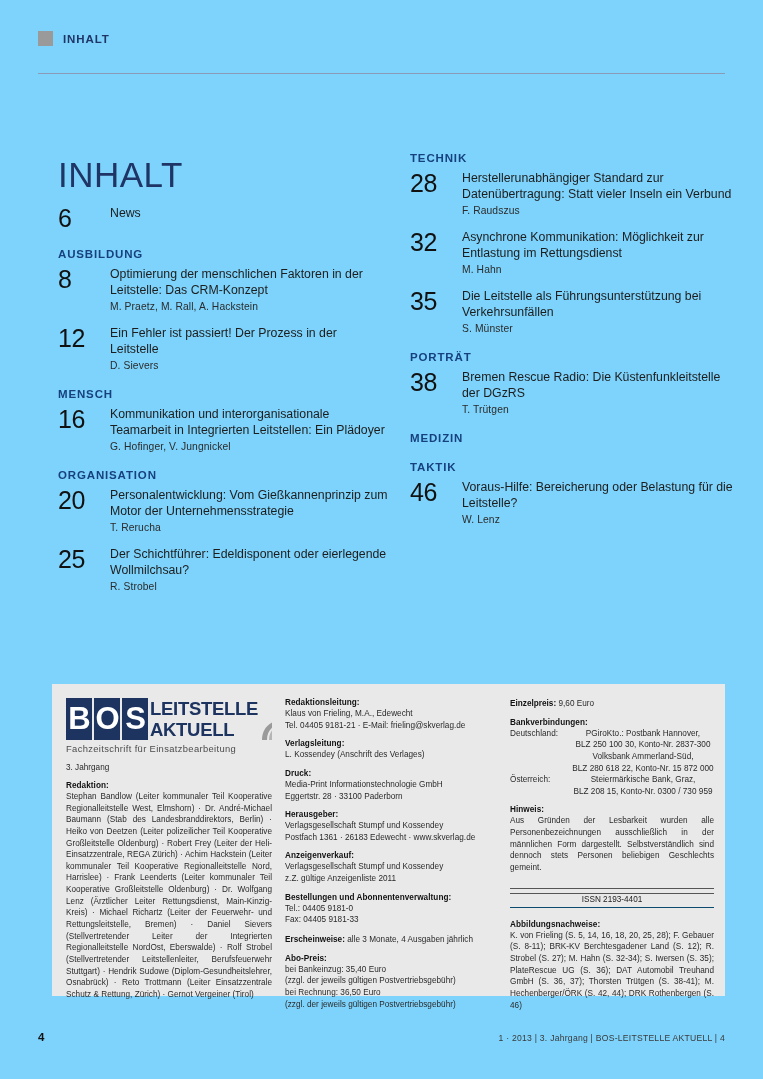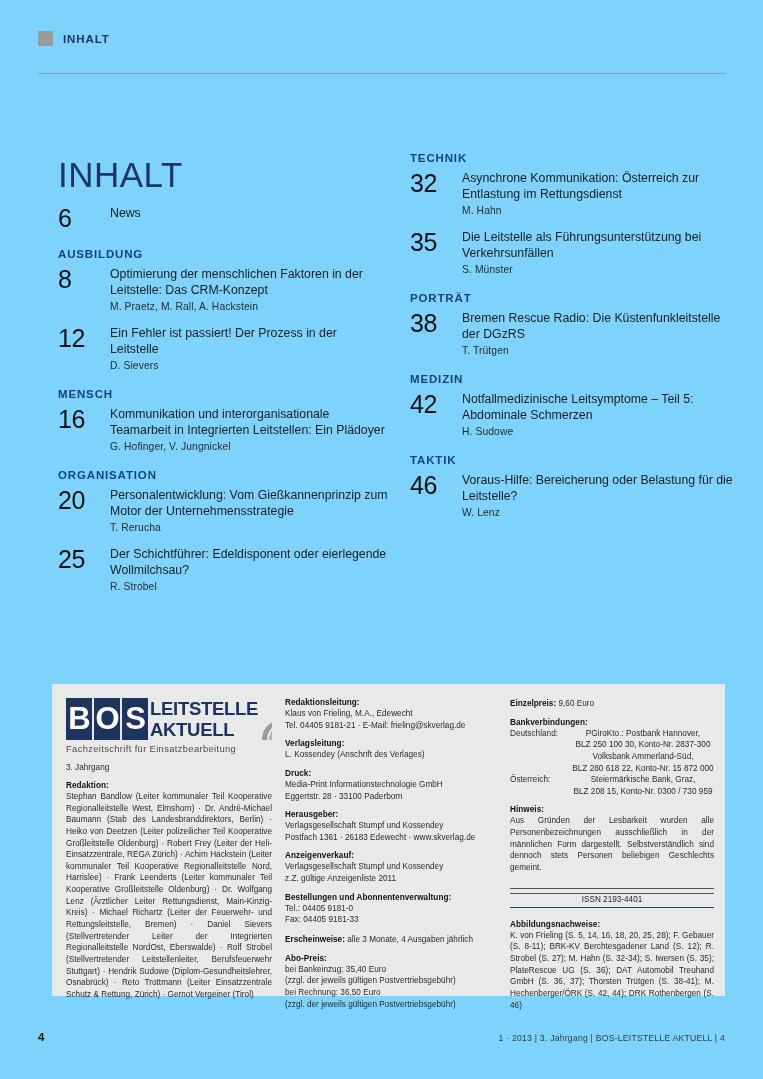--- a/index.html
+++ b/index.html
@@ -289,49 +289,49 @@
         <div class="entry-page">25</div>
         <div class="entry-body">
           <div class="entry-title">Der Schichtführer: Edeldisponent oder eierlegende Wollmilchsau?</div>
           <div class="entry-authors">R. Strobel</div>
         </div>
       </div>
     </div>
   <div class="toc-col right" id="toc-right">
       <div class="section-head first">TECHNIK</div>
       <div class="entry">
+        <div class="entry-page">28</div>
+        <div class="entry-body">
+          <div class="entry-title">Herstellerunabhängiger Standard zur Datenübertragung: Statt vieler Inseln ein Verbund</div>
+          <div class="entry-authors">F. Raudszus</div>
+        </div>
+      </div>
+      <div class="entry">
         <div class="entry-page">32</div>
         <div class="entry-body">
-          <div class="entry-title">Asynchrone Kommunikation: Österreich zur Entlastung im Rettungsdienst</div>
+          <div class="entry-title">Asynchrone Kommunikation: Möglichkeit zur Entlastung im Rettungsdienst</div>
           <div class="entry-authors">M. Hahn</div>
         </div>
       </div>
       <div class="entry">
         <div class="entry-page">35</div>
         <div class="entry-body">
           <div class="entry-title">Die Leitstelle als Führungsunterstützung bei Verkehrsunfällen</div>
           <div class="entry-authors">S. Münster</div>
         </div>
       </div>
       <div class="section-head">PORTRÄT</div>
       <div class="entry">
         <div class="entry-page">38</div>
         <div class="entry-body">
           <div class="entry-title">Bremen Rescue Radio: Die Küstenfunkleitstelle der DGzRS</div>
           <div class="entry-authors">T. Trütgen</div>
         </div>
       </div>
       <div class="section-head">MEDIZIN</div>
-      <div class="entry">
-        <div class="entry-page">42</div>
-        <div class="entry-body">
-          <div class="entry-title">Notfallmedizinische Leitsymptome – Teil 5: Abdominale Schmerzen</div>
-          <div class="entry-authors">H. Sudowe</div>
-        </div>
-      </div>
       <div class="section-head">TAKTIK</div>
       <div class="entry">
         <div class="entry-page">46</div>
         <div class="entry-body">
           <div class="entry-title">Voraus-Hilfe: Bereicherung oder Belastung für die Leitstelle?</div>
           <div class="entry-authors">W. Lenz</div>
         </div>
       </div>
     </div>
 

